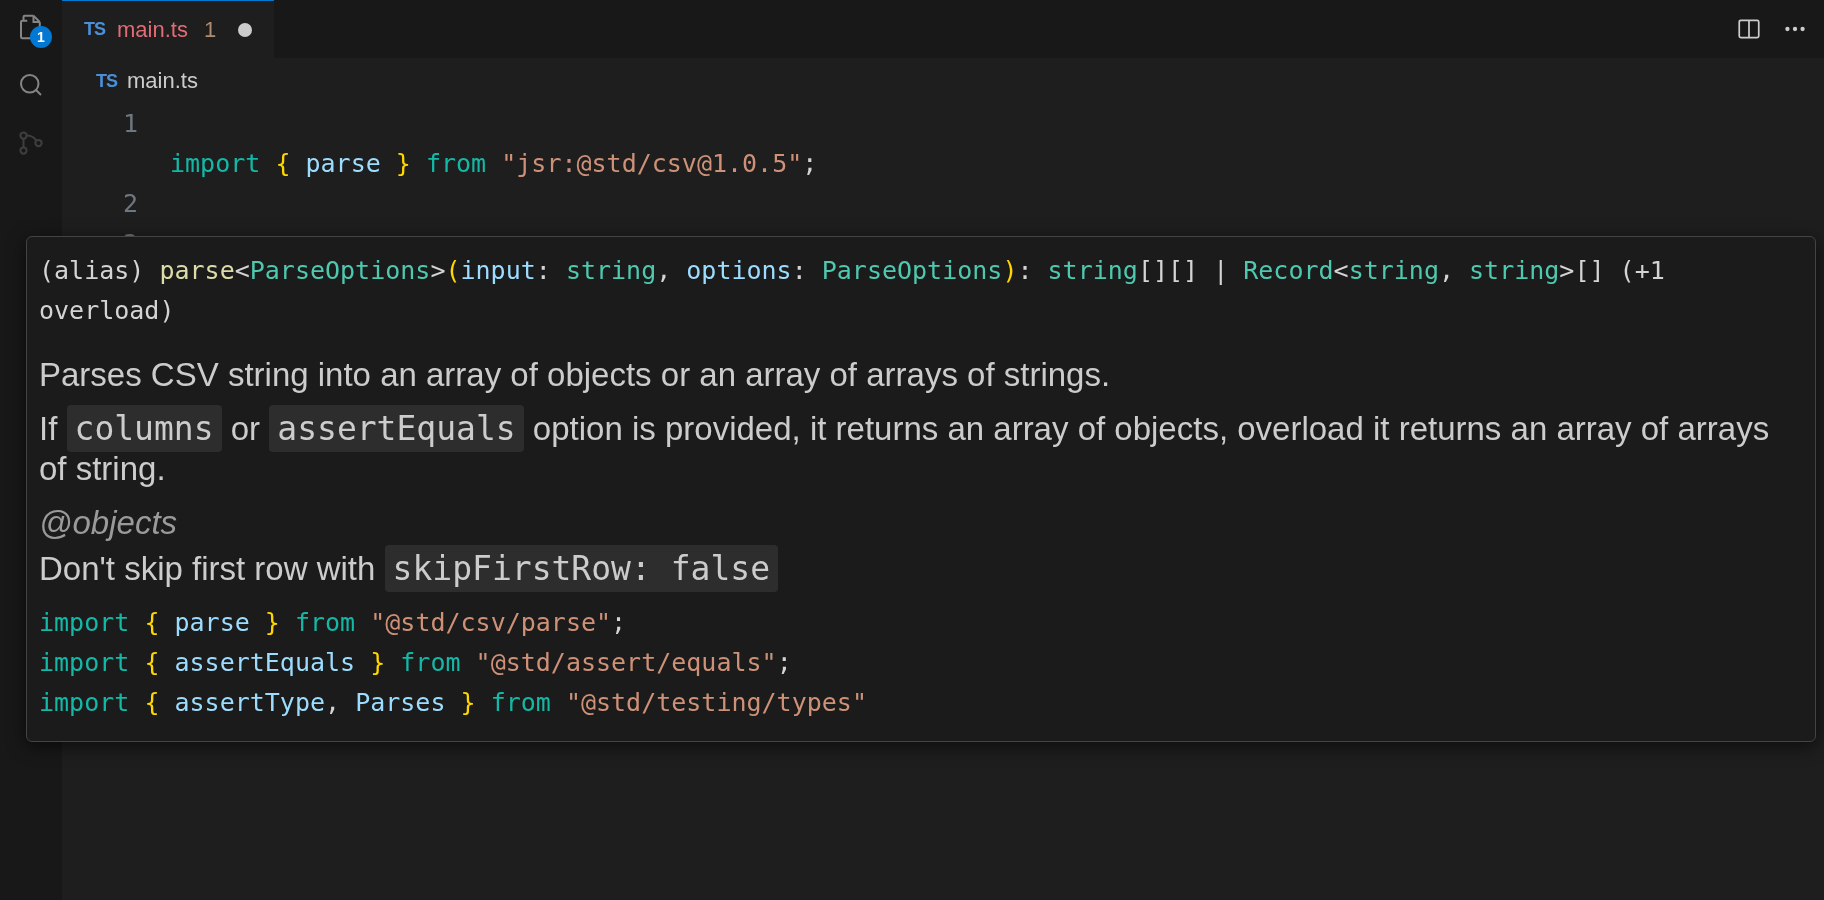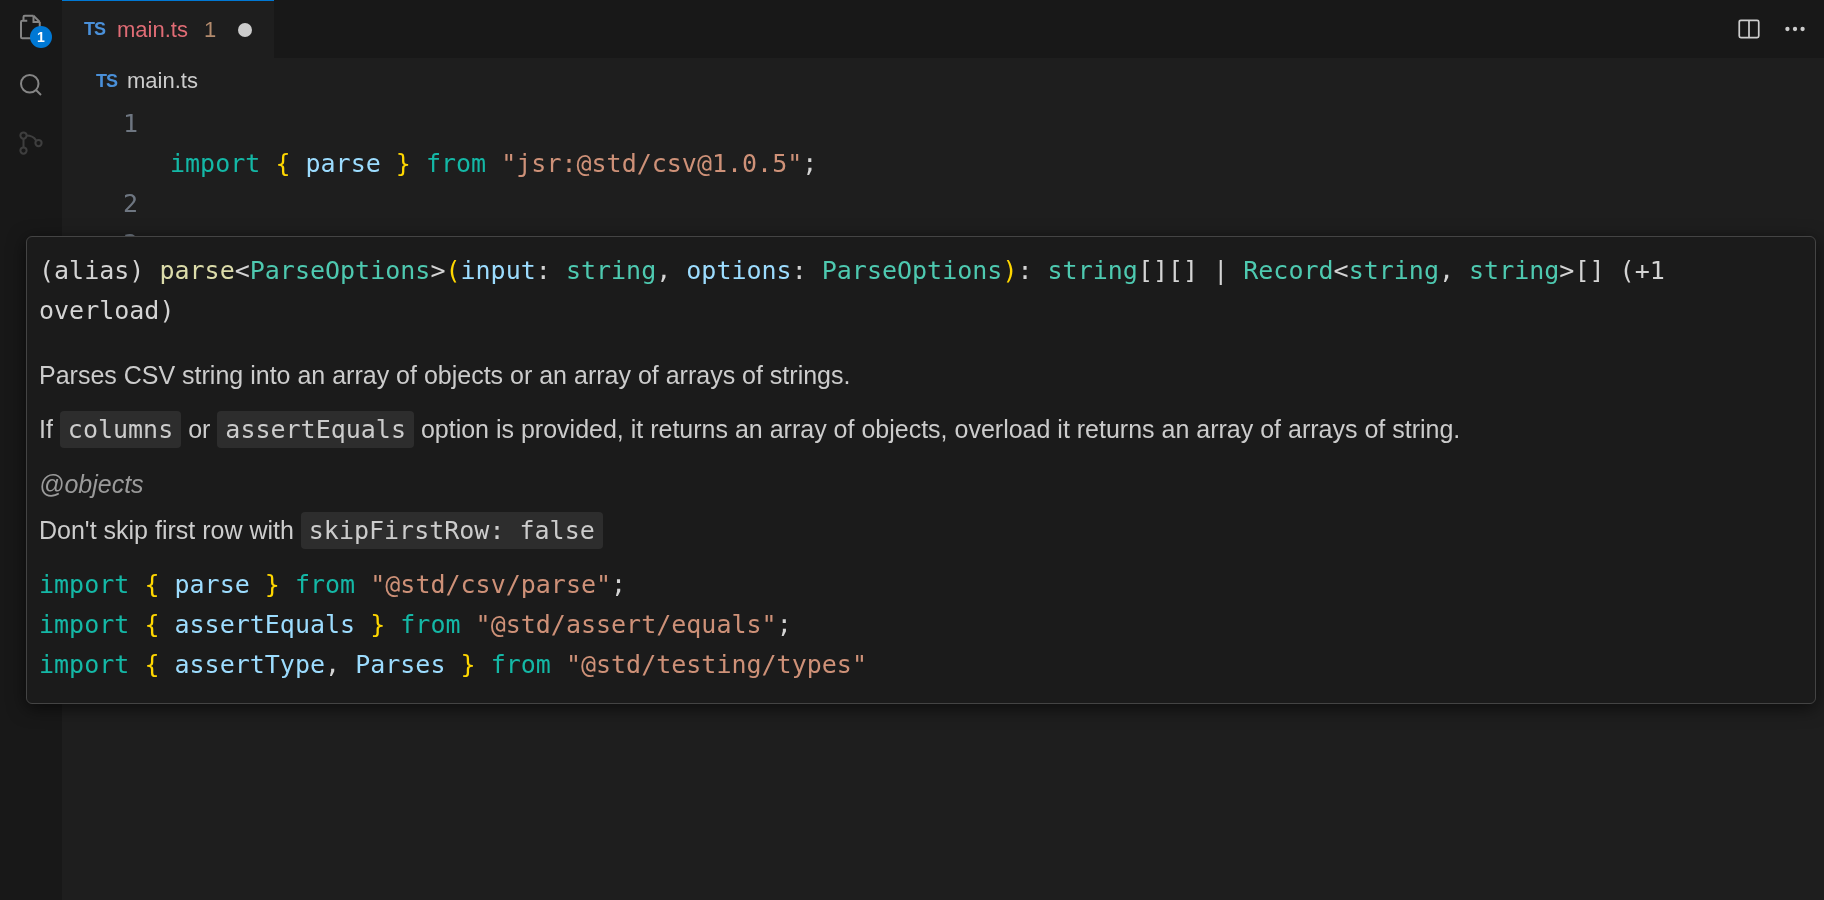--- a/index.html
+++ b/index.html
@@ -137,21 +137,21 @@
     box-shadow: 0 4px 18px rgba(0,0,0,0.6);
     font-family: "SF Mono", Menlo, Consolas, monospace;
     font-size: 25px;
     line-height: 40px;
     padding: 14px 12px 18px 12px;
     z-index: 50;
   }
   .sig-row { white-space: pre-wrap; }
   .hover-bodytext {
     font-family: -apple-system, "Segoe UI", sans-serif;
-    font-size: 25px;
+    font-size: 33px;
     line-height: 40px;
     color: #cccccc;
     white-space: normal;
   }
   .hover-bodytext .code-chip {
     font-family: "SF Mono", Menlo, Consolas, monospace;
     background: #2d2d2d;
     padding: 4px 8px;
     border-radius: 4px;
   }

